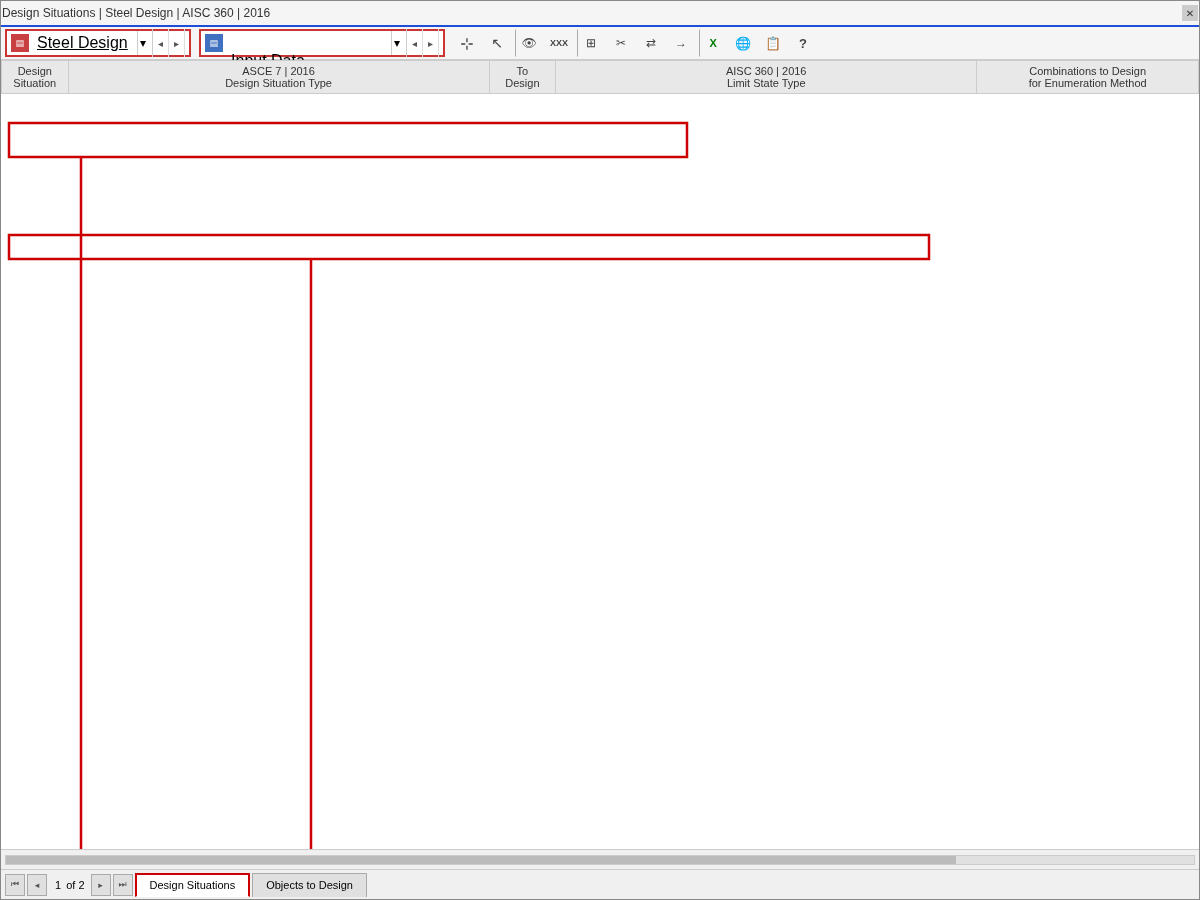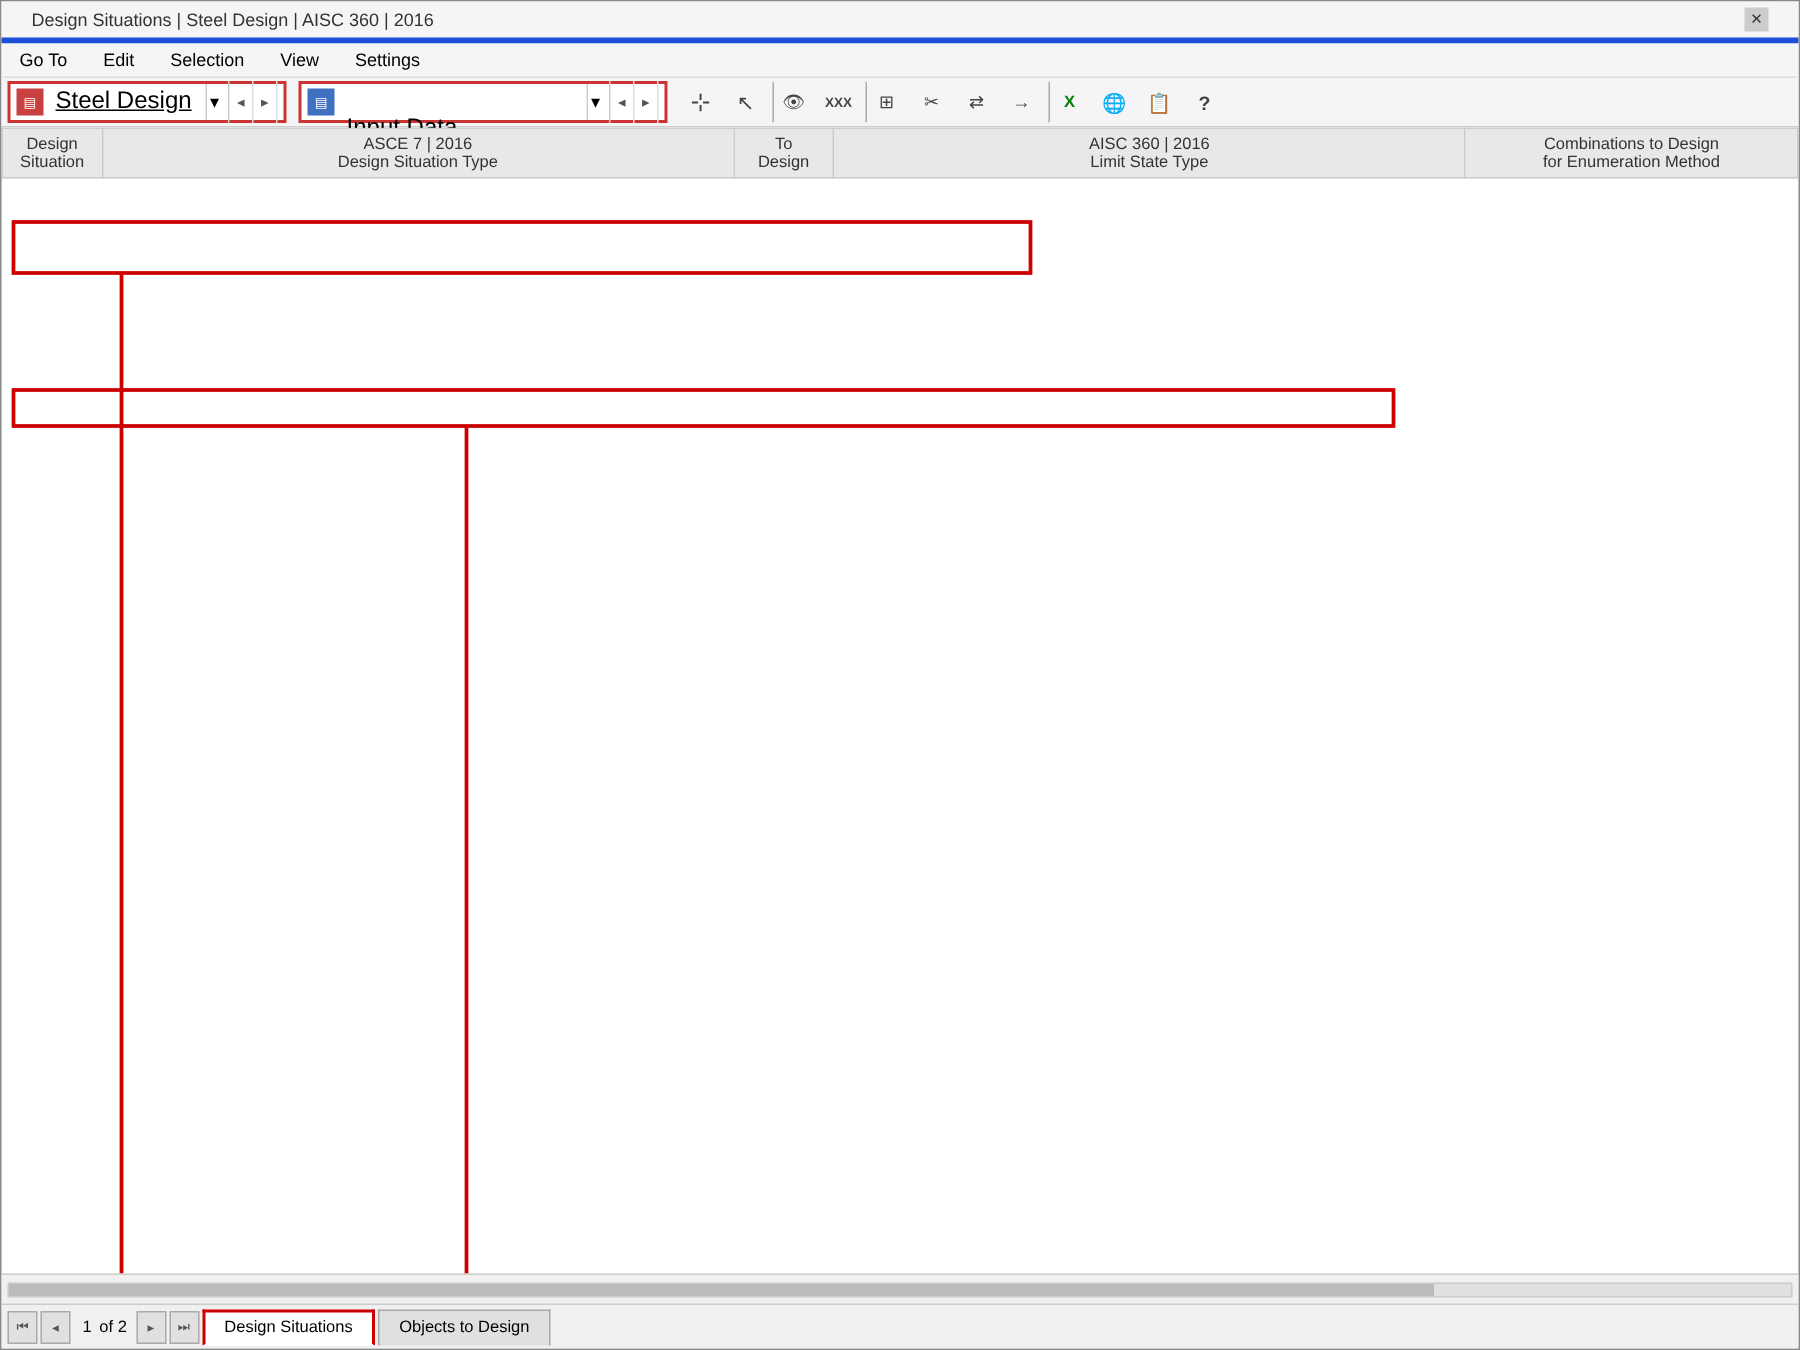--- a/index.html
+++ b/index.html
@@ -1,24 +1,24 @@
 <!DOCTYPE html>
 <html><head>
   <meta charset="utf-8">
   <style>
     * { box-sizing: border-box; margin: 0; padding: 0; }
     body { font-family: 'Segoe UI', Arial, sans-serif; font-size: 12px; background: #f0f0f0; width: 1200px; height: 900px; overflow: hidden; position: relative; }
     
     
     .title-bar {
       background: #f5f5f5;
-      padding: 4px 20px;
+      padding: 4px 1px;
       font-size: 12px;
       color: #333;
-      border-bottom: 4px solid #1d4ed8;
+      border-bottom: 2px solid #1d4ed8;
       display: flex;
       align-items: center;
       justify-content: space-between;
     }
     .title-bar .close-btn {
       width: 16px; height: 16px;
       background: #ccc;
       display: flex; align-items: center; justify-content: center;
       cursor: pointer; font-size: 10px;
     }
@@ -240,27 +240,20 @@
 </head>
 <body>
 
 <div class="app-wrapper">
 
   <div class="title-bar">
     <span>Design Situations | Steel Design | AISC 360 | 2016</span>
     <div class="close-btn">✕</div>
   </div>
 
-  <div class="menu-bar">
-    <span>Go To</span>
-    <span>Edit</span>
-    <span>Selection</span>
-    <span>View</span>
-    <span>Settings</span>
-  </div>
 
   <div class="toolbar-row">
 
     <div class="toolbar-dropdown" style="border: 2px solid #cc3333;">
       <div class="icon-box" style="background:#c84040; font-size:9px; color:white; padding:2px;">▤</div>
       <span class="label">Steel Design</span>
       <span class="arrow-btn">▾</span>
       <div class="nav-arrows">
         <div class="nav-arrow">◂</div>
         <div class="nav-arrow">▸</div>

